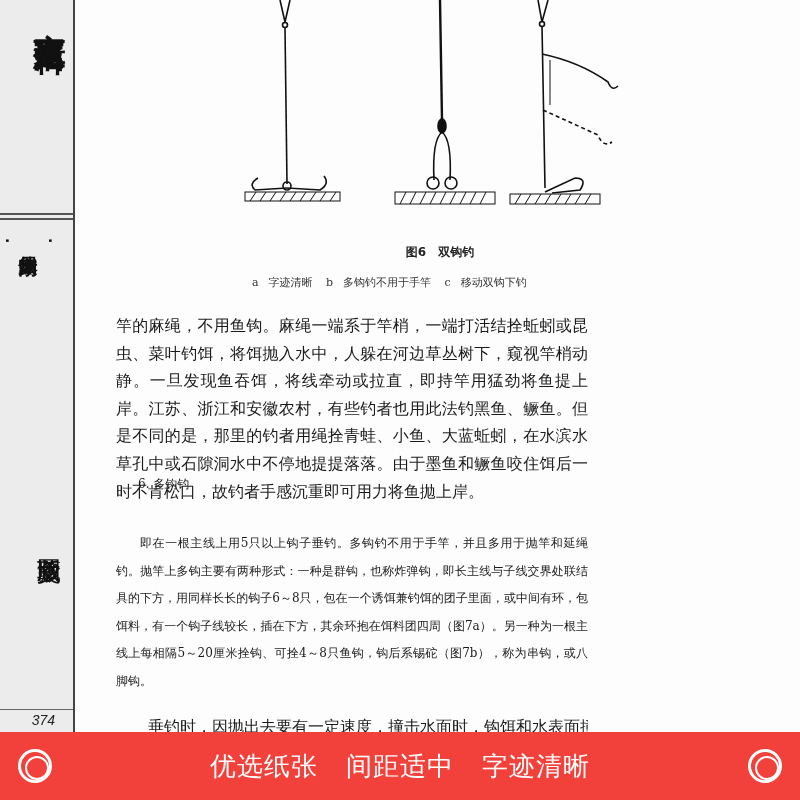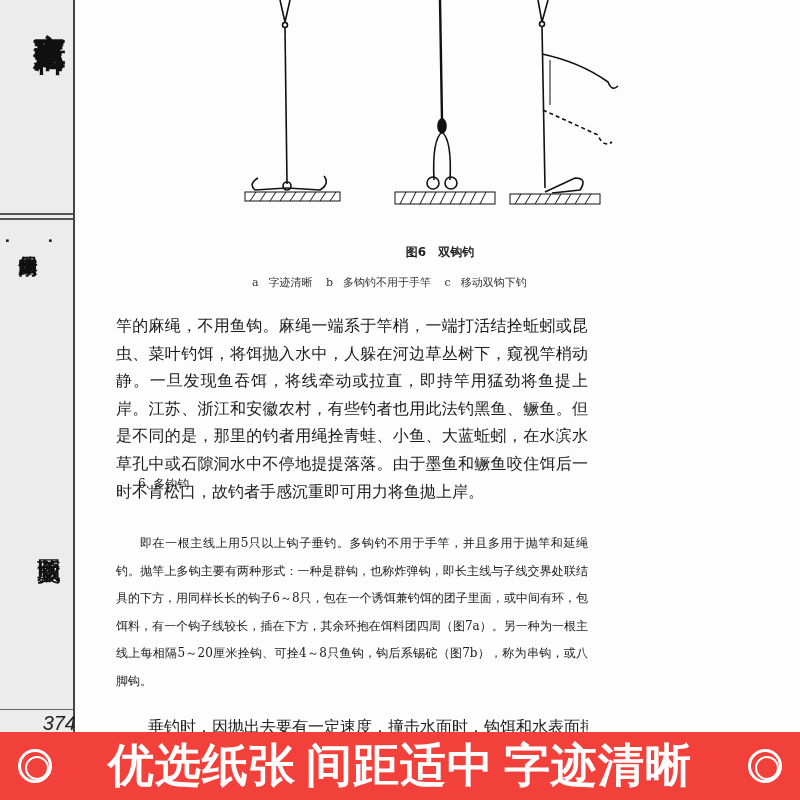--- a/index.html
+++ b/index.html
@@ -30,22 +30,22 @@
   .dot { display:block; text-align:center; font-size: 14px; line-height: 20px; }
   .edition {
     position: absolute; left: 34px; top: 540px; width: 30px;
     font-family: "DejaVu Sans", sans-serif; font-size: 24px; line-height: 30px;
     writing-mode: vertical-rl; color: #111;
   }
   .page-rule {
     position: absolute; left: 0; top: 709px; width: 73px; height: 1px; background: #666;
   }
   .page-number {
-    position: absolute; left: 36px; top: 712px; width: 40px; text-align: right;
-    font-family: "Liberation Sans", sans-serif; font-style: italic; font-size: 20px; color: #222;
+    position: absolute; left: 15px; top: 712px; width: 40px; text-align: right;
+    font-family: "Liberation Sans", sans-serif; font-style: italic; font-size: 14px; color: #222;
   }
 
   
   .figure { position: absolute; left: 220px; top: 0; width: 400px; height: 220px; }
   .figure svg { width: 400px; height: 220px; }
   .fig-title {
     position: absolute; left: 0; top: 244px; width: 800px; text-align: center;
     padding-left: 80px; font-size: 12px; font-weight: bold; color: #222;
     font-family: "DejaVu Sans", sans-serif;
   }
@@ -75,21 +75,21 @@
     font-family: "DejaVu Sans", sans-serif;
   }
   .banner .ring {
     width: 34px; height: 34px; border-radius: 50%; border: 3px solid #fff;
     position: relative;
   }
   .banner .ring::after {
     content: ""; position: absolute; left: 4px; top: 4px; width: 20px; height: 20px;
     border-radius: 50%; border: 2px solid #fff;
   }
-  .banner .slogans { display: flex; gap: 10px; font-size: 46px; letter-spacing: 1px; font-weight: bold; }
+  .banner .slogans { display: flex; gap: 28px; font-size: 26px; letter-spacing: 1px; }
 </style>
 </head>
 <body>
 
 <div class="sidebar">
   <div class="book-title">家庭生活百科</div>
   <div class="double-rule"></div>
   <div class="section-label">
     <span class="dot">·</span>
     <span>家居休闲</span>

